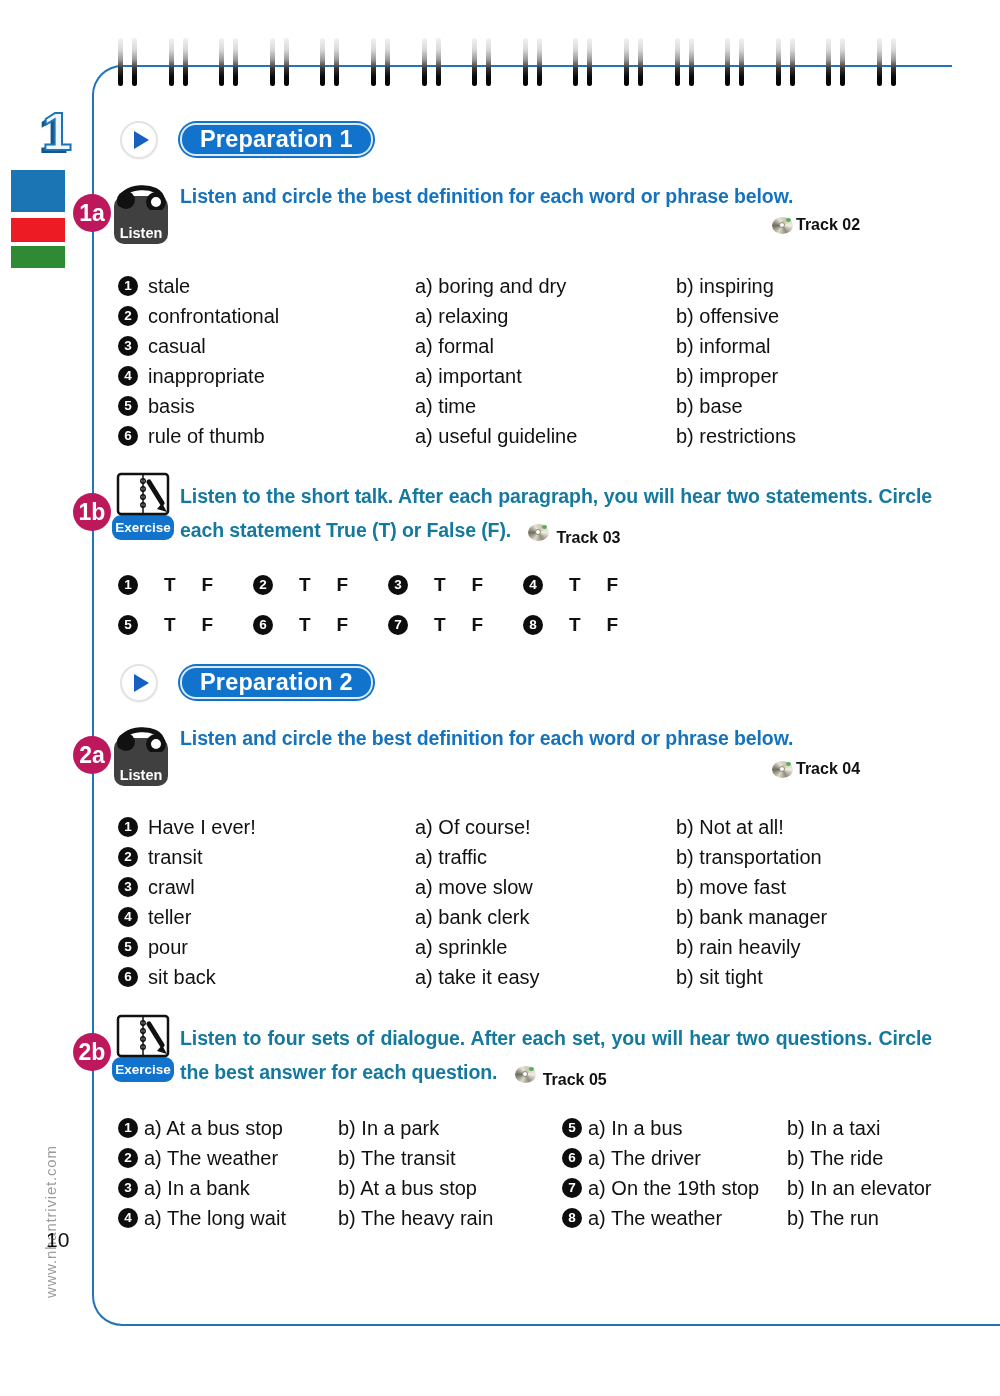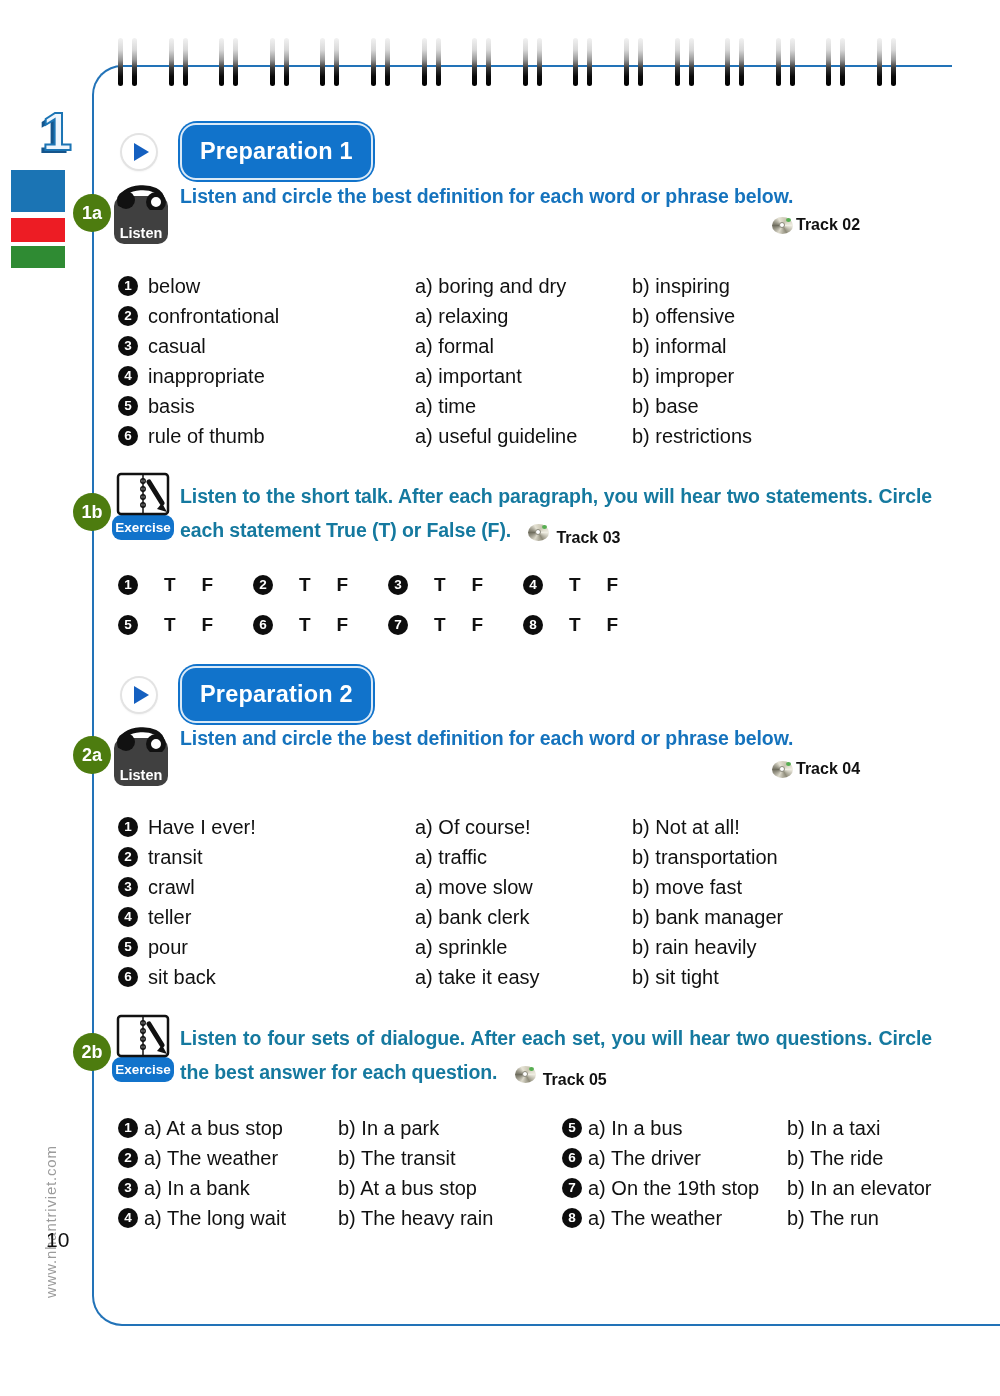--- a/index.html
+++ b/index.html
@@ -36,29 +36,29 @@
   .page-number{position:absolute;left:46px;top:1228px;font-size:21px;color:#111;}
   
   .prep-header{position:absolute;left:122px;display:flex;align-items:center;gap:22px;}
   .play-btn{
     width:34px;height:34px;border-radius:50%;background:#fff;flex:none;
     box-shadow:0 0 0 2px #e3e3e3,0 1px 3px rgba(0,0,0,.25);
     display:flex;align-items:center;justify-content:center;
   }
   .play-tri{width:0;height:0;border-left:15px solid #1560c0;border-top:9px solid transparent;border-bottom:9px solid transparent;margin-left:4px;}
   .prep-pill{
-    position:relative;background:#1173cb;border-radius:19px;height:37px;padding:12px 22px;
+    position:relative;background:#1173cb;border-radius:19px;height:37px;padding:0 22px;
     display:flex;align-items:center;color:#fff;font-weight:bold;font-size:23.5px;letter-spacing:.2px;
   }
   .prep-pill::before{content:"";position:absolute;inset:2px;border:2px solid rgba(255,255,255,.85);border-radius:16px;pointer-events:none;}
   .prep-pill span{position:relative;}
   
   .side-badge{
-    position:absolute;left:73px;width:38px;height:38px;border-radius:50%;background:#4d7c0f;z-index:4;
-    color:#fff;font-weight:bold;font-size:18px;display:flex;align-items:center;justify-content:center;
+    position:absolute;left:73px;width:38px;height:38px;border-radius:50%;background:#be185d;z-index:4;
+    color:#fff;font-weight:bold;font-size:23px;display:flex;align-items:center;justify-content:center;
   }
   
   .listen-icon{position:absolute;left:112px;width:58px;height:68px;}
   .listen-box{
     position:absolute;bottom:0;left:2px;width:54px;height:48px;background:#404040;border-radius:10px;
     color:#fff;font-size:14.5px;font-weight:bold;display:flex;align-items:flex-end;justify-content:center;padding-bottom:3px;box-sizing:border-box;
   }
   .listen-icon svg{position:absolute;top:0;left:0;z-index:2;}
   .exercise-icon{position:absolute;left:112px;width:62px;height:68px;text-align:right;}
   .exercise-icon svg{position:absolute;top:0;left:3px;z-index:2;}
@@ -82,21 +82,21 @@
   .cd-icon::before{content:"";position:absolute;right:2px;top:1px;width:5px;height:4px;background:#57ae52;border-radius:50%;}
   
   .num-badge{
     flex:none;display:inline-flex;width:20px;height:20px;border-radius:50%;background:#0d0d0d;
     color:#fff;font-size:13.5px;font-weight:bold;align-items:center;justify-content:center;line-height:1;
   }
   .def-list{position:absolute;left:118px;width:838px;}
   .def-row{display:flex;height:30px;align-items:center;font-size:20px;}
   .def-word{width:297px;display:flex;align-items:center;gap:10px;box-sizing:border-box;}
   .def-a{width:217px;box-sizing:border-box;}
-  .def-b{flex:1;}
+  .def-b{flex:1;margin-left:44px;}
   
   .tf-grid{position:absolute;left:118px;width:700px;}
   .tf-row{display:flex;height:30px;margin-bottom:10px;align-items:center;}
   .tf-group{display:flex;align-items:center;gap:26px;width:135px;}
   .tf-letter{font-size:19px;font-weight:800;}
   
   .ans-grid{
     position:absolute;left:118px;top:1113px;width:840px;
     display:grid;grid-template-columns:444px 1fr;grid-template-rows:repeat(4,30px);grid-auto-flow:column;
   }
@@ -209,21 +209,21 @@
   <div class="instr instr-a" style="top:185px;">Listen and circle the best definition for each word or phrase below.</div>
   <div class="track-right" style="top:216px;">
     <span class="cd-icon"></span>
     <b>Track 02</b>
   </div>
 
   <div class="def-list" style="top:271px;">
     <div class="def-row">
       <span class="def-word">
           <span class="num-badge">1</span>
-          <span>below</span>
+          <span>stale</span>
         </span>
       <span class="def-a">a) boring and dry</span>
       <span class="def-b">b) inspiring</span>
     </div>
     <div class="def-row">
       <span class="def-word">
           <span class="num-badge">2</span>
           <span>confrontational</span>
         </span>
       <span class="def-a">a) relaxing</span>

